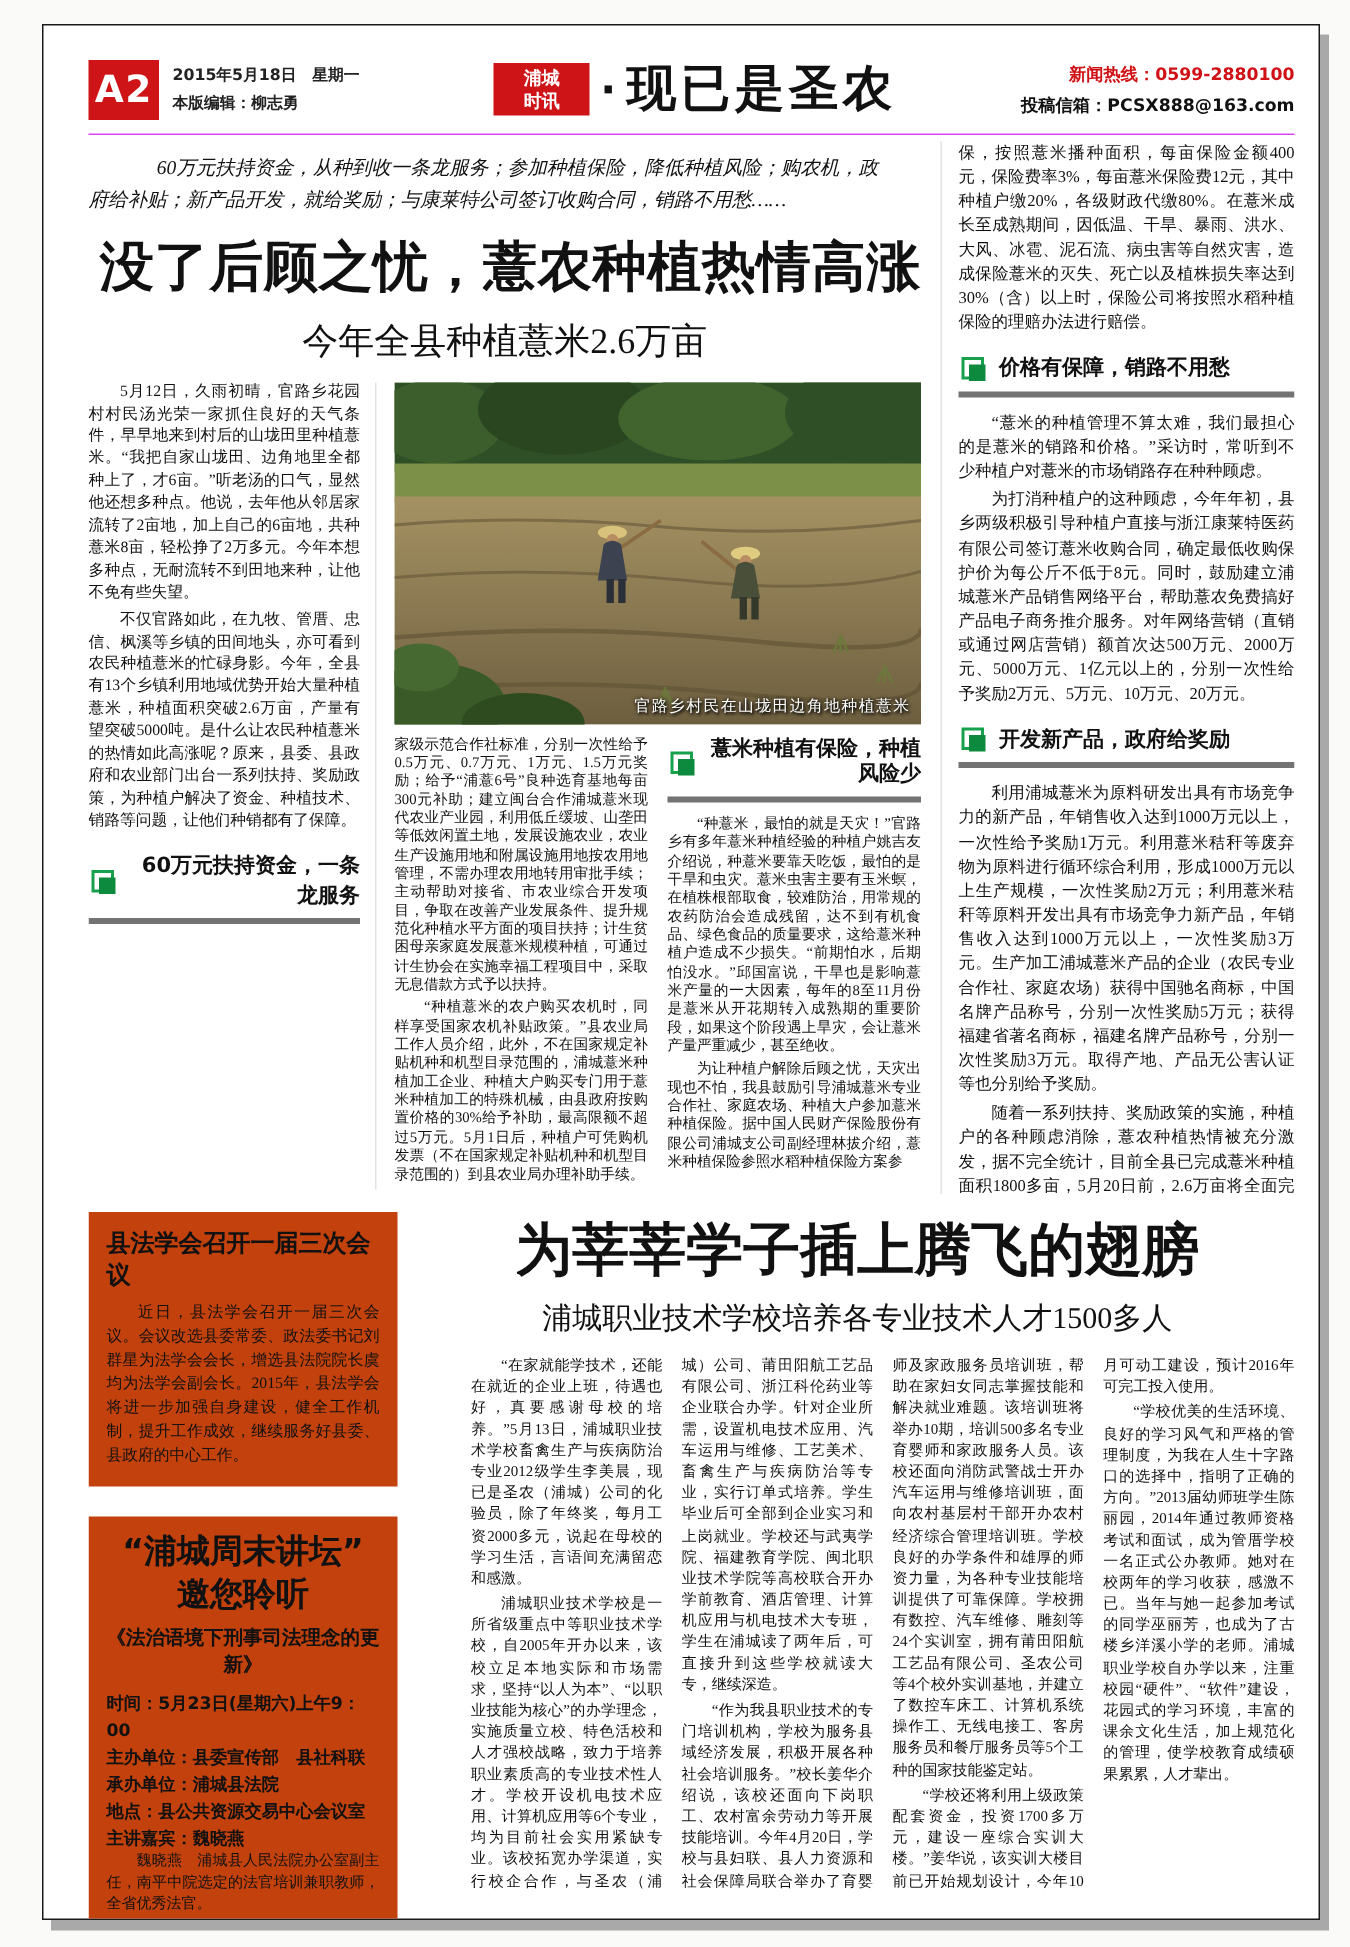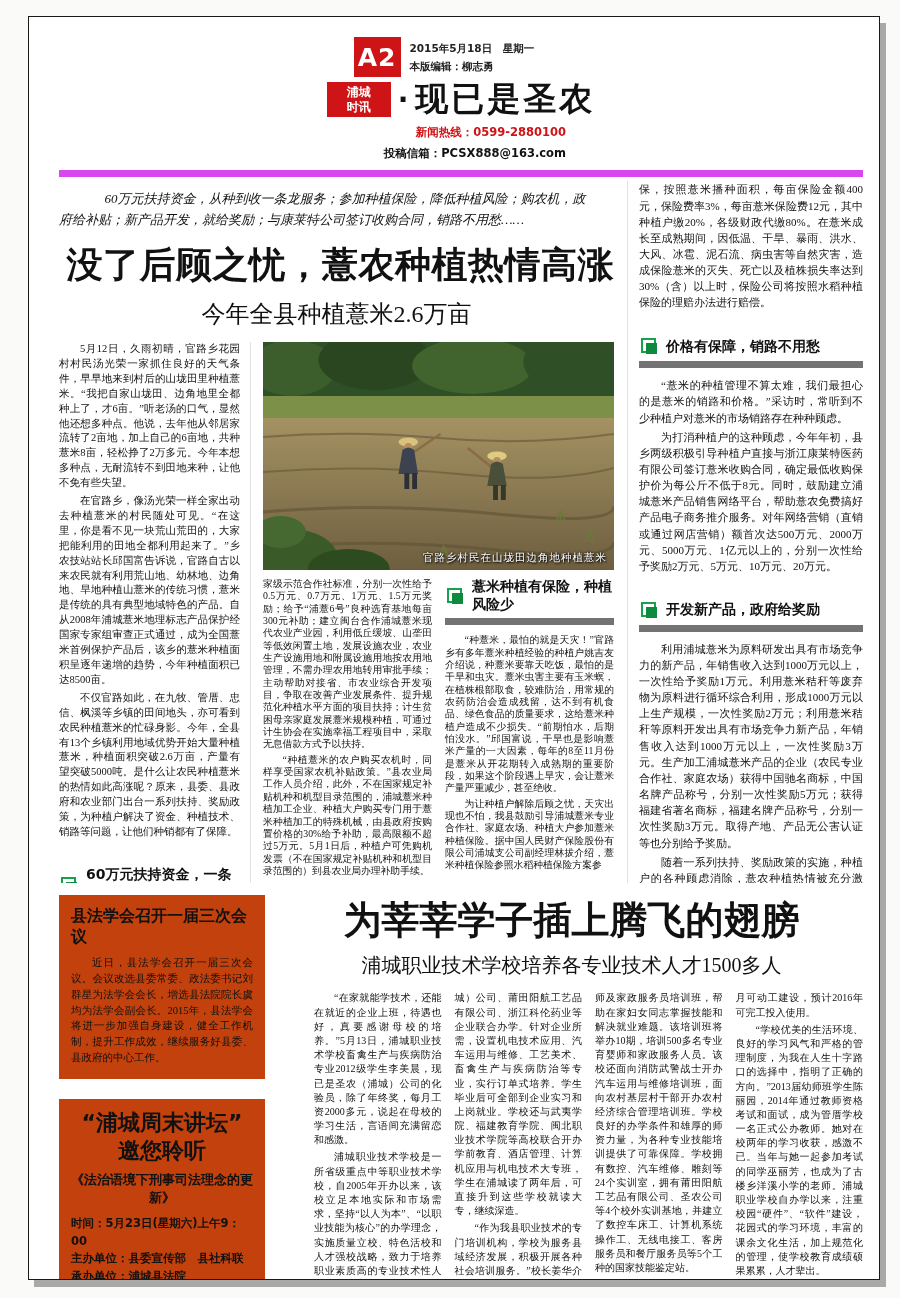--- a/index.html
+++ b/index.html
@@ -2,21 +2,21 @@
 <html><head>
 <meta charset="utf-8">
 <style>
   html,body{margin:0;padding:0;}
   body{width:900px;height:1298px;background:#fafaf8;position:relative;
        font-family:"Liberation Serif", serif;color:#111;}
   .sheet{position:absolute;left:28px;top:16px;width:852px;height:1264px;background:#fff;
          border:1px solid #1a1a1a;box-shadow:6px 7px 0 #a9a9a9;
          padding:20px 16px 14px 30px;box-sizing:border-box;overflow:hidden;}
   
-  .masthead{display:flex;align-items:center;border-bottom:7px solid #d946ef;padding-bottom:7px;flex-direction:column;}
+  .masthead{display:flex;align-items:center;border-bottom:1px solid #d946ef;padding-bottom:7px;}
   .mh-left{display:flex;align-items:center;gap:9px;min-width:215px;}
   .edition-box{background:#cf1418;color:#fff;font-family:"DejaVu Sans",sans-serif;
                font-weight:900;font-size:25px;width:47px;height:40px;display:flex;
                align-items:center;justify-content:center;letter-spacing:1px;}
   .date-block{font-family:"DejaVu Sans",sans-serif;font-size:10.5px;font-weight:700;
               line-height:1.75;color:#222;}
   .mh-center{flex:1;display:flex;align-items:center;justify-content:center;gap:7px;}
   .paper-box{background:#cf1418;color:#fff;font-family:"DejaVu Sans",sans-serif;
              font-weight:700;font-size:12px;line-height:1.2;padding:3px 20px;text-align:center;}
   .paper-box span{display:block;}
@@ -32,22 +32,22 @@
   .intro{font-size:13px;line-height:1.6;margin:8px 0 2px;text-indent:3.5em;width:95%;
          font-style:italic;}
   .art1-head{font-family:"DejaVu Sans",sans-serif;font-size:36px;font-weight:900;
              text-align:right;margin:10px 0 2px;letter-spacing:0.5px;}
   .art1-sub{font-size:24px;font-weight:400;text-align:center;margin:8px 0 12px;}
   .art1-cols{display:grid;grid-template-columns:192px 1fr;column-gap:12px;}
   .colA{border-right:1px solid #e2e2e2;padding-right:10px;font-size:10.5px;line-height:1.42;}
   p.body{text-align:justify;margin:0 0 3px;}
   .indent{text-indent:2em;}
   .crosshead{font-family:"DejaVu Sans",sans-serif;font-size:14px;font-weight:700;
-             margin:25px 0 9px;padding-bottom:5px;border-bottom:7px solid #737373;
-             display:flex;align-items:center;break-inside:avoid;}
+             margin:12px 0 9px;padding-bottom:5px;border-bottom:4px solid #737373;
+             display:flex;align-items:center;break-inside:avoid;text-align:right;}
   .sqicon{width:11px;height:11px;border:2px solid #18a14d;display:inline-block;
           position:relative;margin:0 10px 0 2px;flex:none;background:#fff;}
   .sqicon i{position:absolute;left:3px;top:3px;width:11px;height:11px;background:#0e8a3f;display:block;}
   figure.photo{position:relative;margin:0 0 8px;}
   figure.photo svg{display:block;width:100%;height:228px;}
   figcaption{position:absolute;right:7px;bottom:5px;color:#fff;font-size:10.5px;
              text-shadow:0 0 3px #000,1px 1px 2px #000;letter-spacing:1px;}
   .twocol{columns:2;column-gap:13px;height:302px;column-fill:auto;
           font-size:9.8px;line-height:1.26;}
   .art1-right{border-left:1px solid #e2e2e2;padding-left:11px;font-size:11px;line-height:1.47;}
@@ -98,21 +98,20 @@
   </header>
 
   <section class="art1">
     <div class="art1-main">
       <p class="intro">60万元扶持资金，从种到收一条龙服务；参加种植保险，降低种植风险；购农机，政府给补贴；新产品开发，就给奖励；与康莱特公司签订收购合同，销路不用愁……</p>
       <h1 class="art1-head">没了后顾之忧，薏农种植热情高涨</h1>
       <h2 class="art1-sub">今年全县种植薏米2.6万亩</h2>
       <div class="art1-cols">
         <div class="colA">
           <p class="body indent">5月12日，久雨初晴，官路乡花园村村民汤光荣一家抓住良好的天气条件，早早地来到村后的山垅田里种植薏米。“我把自家山垅田、边角地里全都种上了，才6亩。”听老汤的口气，显然他还想多种点。他说，去年他从邻居家流转了2亩地，加上自己的6亩地，共种薏米8亩，轻松挣了2万多元。今年本想多种点，无耐流转不到田地来种，让他不免有些失望。</p>
-          <p class="body indent">在官路乡，像汤光荣一样全家出动去种植薏米的村民随处可见。“在这里，你是看不见一块荒山荒田的，大家把能利用的田地全都利用起来了。”乡农技站站长邱国富告诉说，官路自古以来农民就有利用荒山地、幼林地、边角地、旱地种植山薏米的传统习惯，薏米是传统的具有典型地域特色的产品。自从2008年浦城薏米地理标志产品保护经国家专家组审查正式通过，成为全国薏米首例保护产品后，该乡的薏米种植面积呈逐年递增的趋势，今年种植面积已达8500亩。</p>
           <p class="body indent">不仅官路如此，在九牧、管厝、忠信、枫溪等乡镇的田间地头，亦可看到农民种植薏米的忙碌身影。今年，全县有13个乡镇利用地域优势开始大量种植薏米，种植面积突破2.6万亩，产量有望突破5000吨。是什么让农民种植薏米的热情如此高涨呢？原来，县委、县政府和农业部门出台一系列扶持、奖励政策，为种植户解决了资金、种植技术、销路等问题，让他们种销都有了保障。</p>
           <h3 class="crosshead">
               <span class="sqicon">
                 <i></i>
               </span>
               <span>60万元扶持资金，一条龙服务</span>
             </h3>
 
         </div>
         <div class="colBC">
@@ -204,20 +203,21 @@
       </div>
       <div class="pinkbox">
         <div class="lec-t">“浦城周末讲坛”</div>
         <div class="lec-t">邀您聆听</div>
         <div class="lec-topic">《法治语境下刑事司法理念的更新》</div>
         <div class="lec-info">时间：5月23日(星期六)上午9：00</div>
         <div class="lec-info">主办单位：县委宣传部　县社科联</div>
         <div class="lec-info">承办单位：浦城县法院</div>
         <div class="lec-info">地点：县公共资源交易中心会议室</div>
         <div class="lec-info">主讲嘉宾：魏晓燕</div>
+        <p class="body indent lec-para">魏晓燕　浦城县人民法院办公室副主任，南平中院选定的法官培训兼职教师，全省优秀法官。</p>
         <p class="body indent lec-para">冤假错案让司法机关的权威性受到质疑。它的发生与不科学的刑事司法理念有着密切的联系，转变错误的刑事司法理念、规范执法行为是防止冤假错案的基本要求，也是全面推进依法治国、建设社会主义法治国家的重要保障。</p>
       </div>
     </aside>
     <div class="art2">
       <h1 class="art2-head">为莘莘学子插上腾飞的翅膀</h1>
       <h2 class="art2-sub">浦城职业技术学校培养各专业技术人才1500多人</h2>
       <div class="art2-cols">
         <p class="body indent">“在家就能学技术，还能在就近的企业上班，待遇也好，真要感谢母校的培养。”5月13日，浦城职业技术学校畜禽生产与疾病防治专业2012级学生李美晨，现已是圣农（浦城）公司的化验员，除了年终奖，每月工资2000多元，说起在母校的学习生活，言语间充满留恋和感激。</p>
         <p class="body indent">浦城职业技术学校是一所省级重点中等职业技术学校，自2005年开办以来，该校立足本地实际和市场需求，坚持“以人为本”、“以职业技能为核心”的办学理念，实施质量立校、特色活校和人才强校战略，致力于培养职业素质高的专业技术性人才。学校开设机电技术应用、计算机应用等6个专业，均为目前社会实用紧缺专业。该校拓宽办学渠道，实行校企合作，与圣农（浦城）公司、莆田阳航工艺品有限公司、浙江科伦药业等企业联合办学。针对企业所需，设置机电技术应用、汽车运用与维修、工艺美术、畜禽生产与疾病防治等专业，实行订单式培养。学生毕业后可全部到企业实习和上岗就业。学校还与武夷学院、福建教育学院、闽北职业技术学院等高校联合开办学前教育、酒店管理、计算机应用与机电技术大专班，学生在浦城读了两年后，可直接升到这些学校就读大专，继续深造。</p>
         <p class="body indent">“作为我县职业技术的专门培训机构，学校为服务县域经济发展，积极开展各种社会培训服务。”校长姜华介绍说，该校还面向下岗职工、农村富余劳动力等开展技能培训。今年4月20日，学校与县妇联、县人力资源和社会保障局联合举办了育婴师及家政服务员培训班，帮助在家妇女同志掌握技能和解决就业难题。该培训班将举办10期，培训500多名专业育婴师和家政服务人员。该校还面向消防武警战士开办汽车运用与维修培训班，面向农村基层村干部开办农村经济综合管理培训班。学校良好的办学条件和雄厚的师资力量，为各种专业技能培训提供了可靠保障。学校拥有数控、汽车维修、雕刻等24个实训室，拥有莆田阳航工艺品有限公司、圣农公司等4个校外实训基地，并建立了数控车床工、计算机系统操作工、无线电接工、客房服务员和餐厅服务员等5个工种的国家技能鉴定站。</p>

